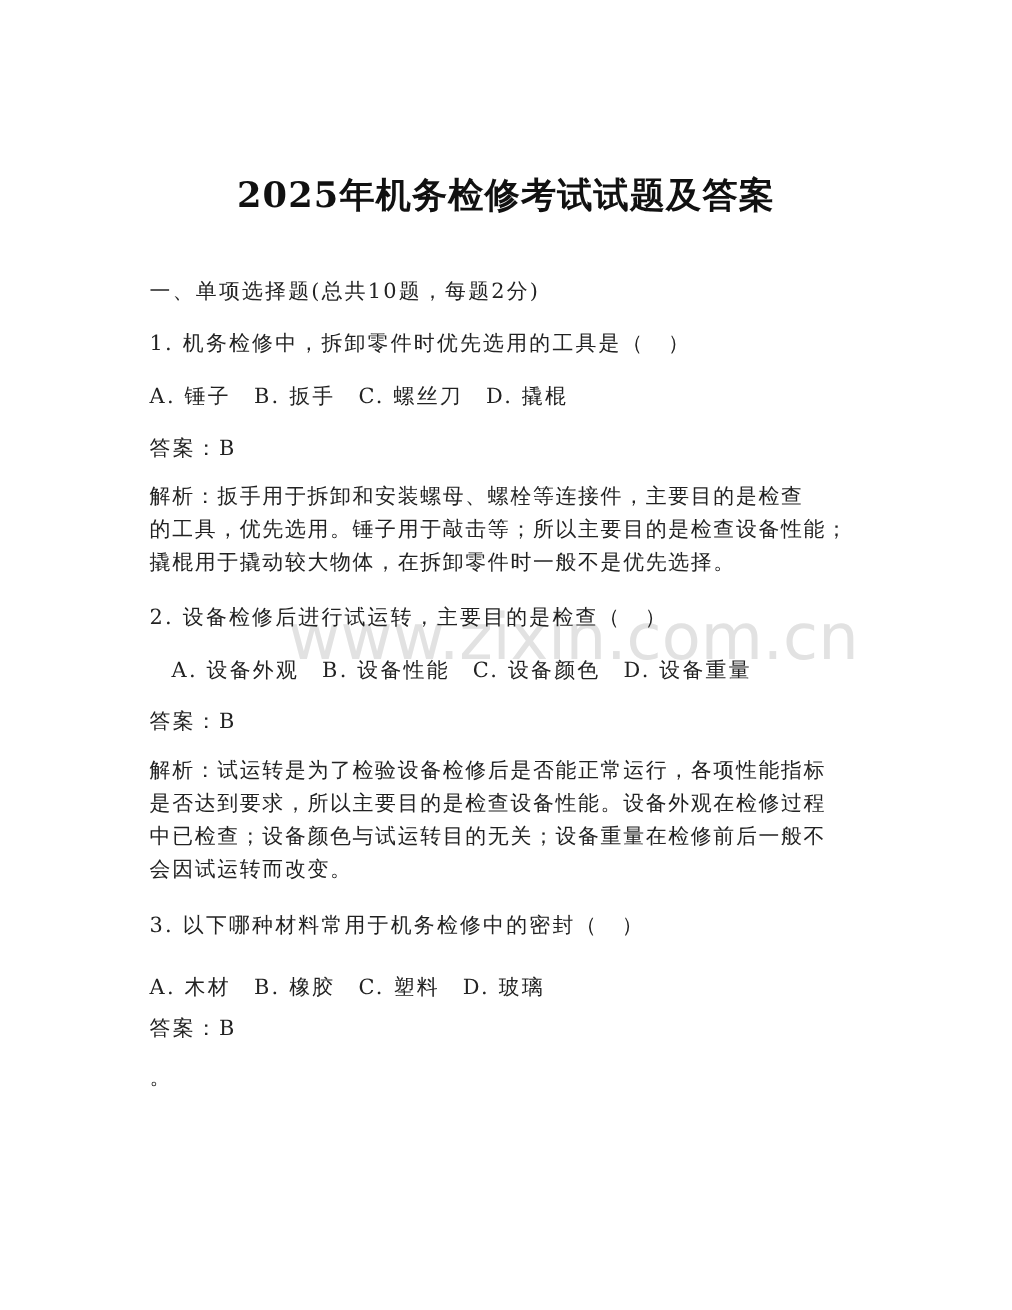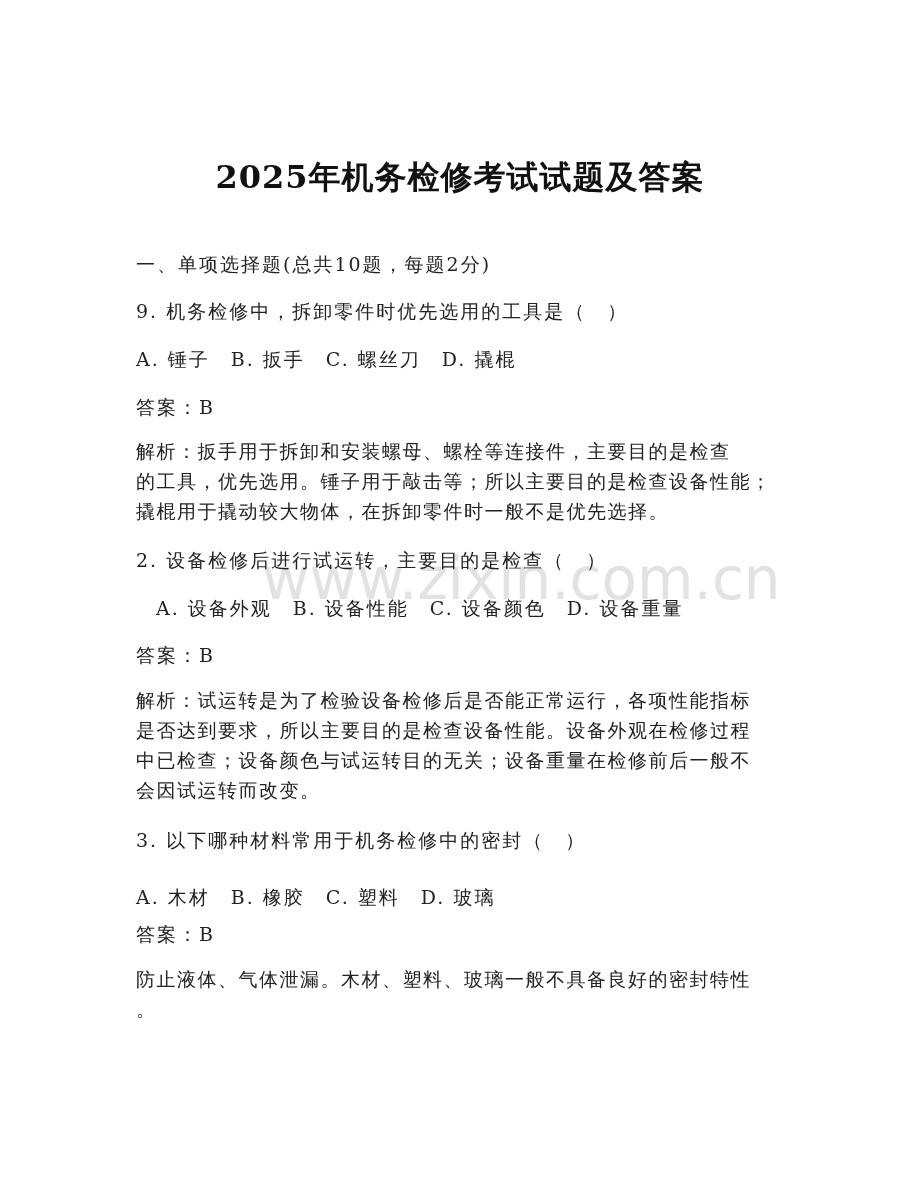--- a/index.html
+++ b/index.html
@@ -32,21 +32,21 @@
 <body>
 
 <div class="page">
   <div class="watermark">www.zixin.com.cn</div>
 
   <div class="content">
     <div class="title">2025年机务检修考试试题及答案</div>
 
     <div class="line" style="top:252px;">一、单项选择题(总共10题，每题2分)</div>
 
-    <div class="line" style="top:299px;">9. 机务检修中，拆卸零件时优先选用的工具是（　）</div>
+    <div class="line" style="top:299px;">1. 机务检修中，拆卸零件时优先选用的工具是（　）</div>
     <div class="line" style="top:347px;">A. 锤子　B. 扳手　C. 螺丝刀　D. 撬棍</div>
     <div class="line" style="top:395px;">答案：B</div>
     <div class="para" style="top:436px;">
       <span>解析：扳手用于拆卸和安装螺母、螺栓等连接件，主要目的是检查</span>
       <span>的工具，优先选用。锤子用于敲击等；所以主要目的是检查设备性能；</span>
       <span>撬棍用于撬动较大物体，在拆卸零件时一般不是优先选择。</span>
     </div>
 
     <div class="line" style="top:548px;">2. 设备检修后进行试运转，主要目的是检查（　）</div>
     <div class="line" style="top:596px;margin-left:20px;">A. 设备外观　B. 设备性能　C. 设备颜色　D. 设备重量</div>
@@ -55,17 +55,16 @@
       <span>解析：试运转是为了检验设备检修后是否能正常运行，各项性能指标</span>
       <span>是否达到要求，所以主要目的是检查设备性能。设备外观在检修过程</span>
       <span>中已检查；设备颜色与试运转目的无关；设备重量在检修前后一般不</span>
       <span>会因试运转而改变。</span>
     </div>
 
     <div class="line" style="top:828px;">3. 以下哪种材料常用于机务检修中的密封（　）</div>
     <div class="line" style="top:885px;">A. 木材　B. 橡胶　C. 塑料　D. 玻璃</div>
     <div class="line" style="top:922px;">答案：B</div>
     <div class="para" style="top:964px;">
-      <span>防止液体、气体泄漏。木材、塑料、玻璃一般不具备良好的密封特性</span>
       <span>。</span>
     </div>
   </div>
 </div>
 
 </body></html>

